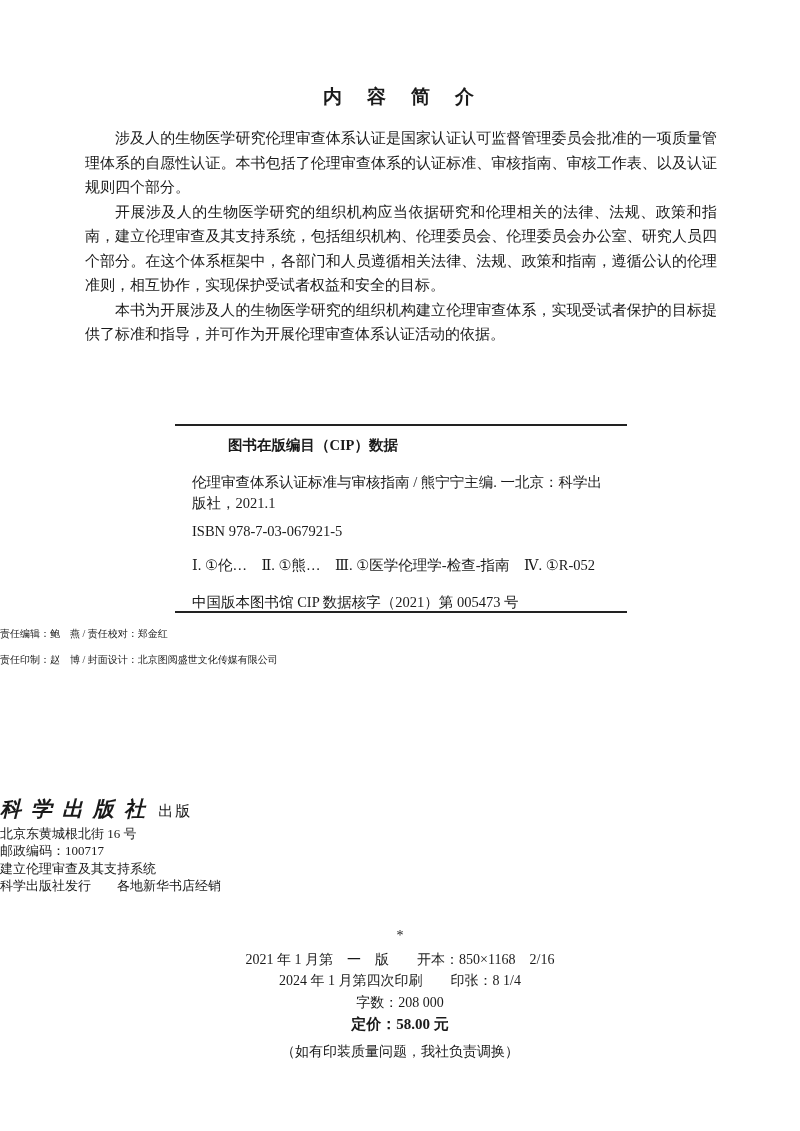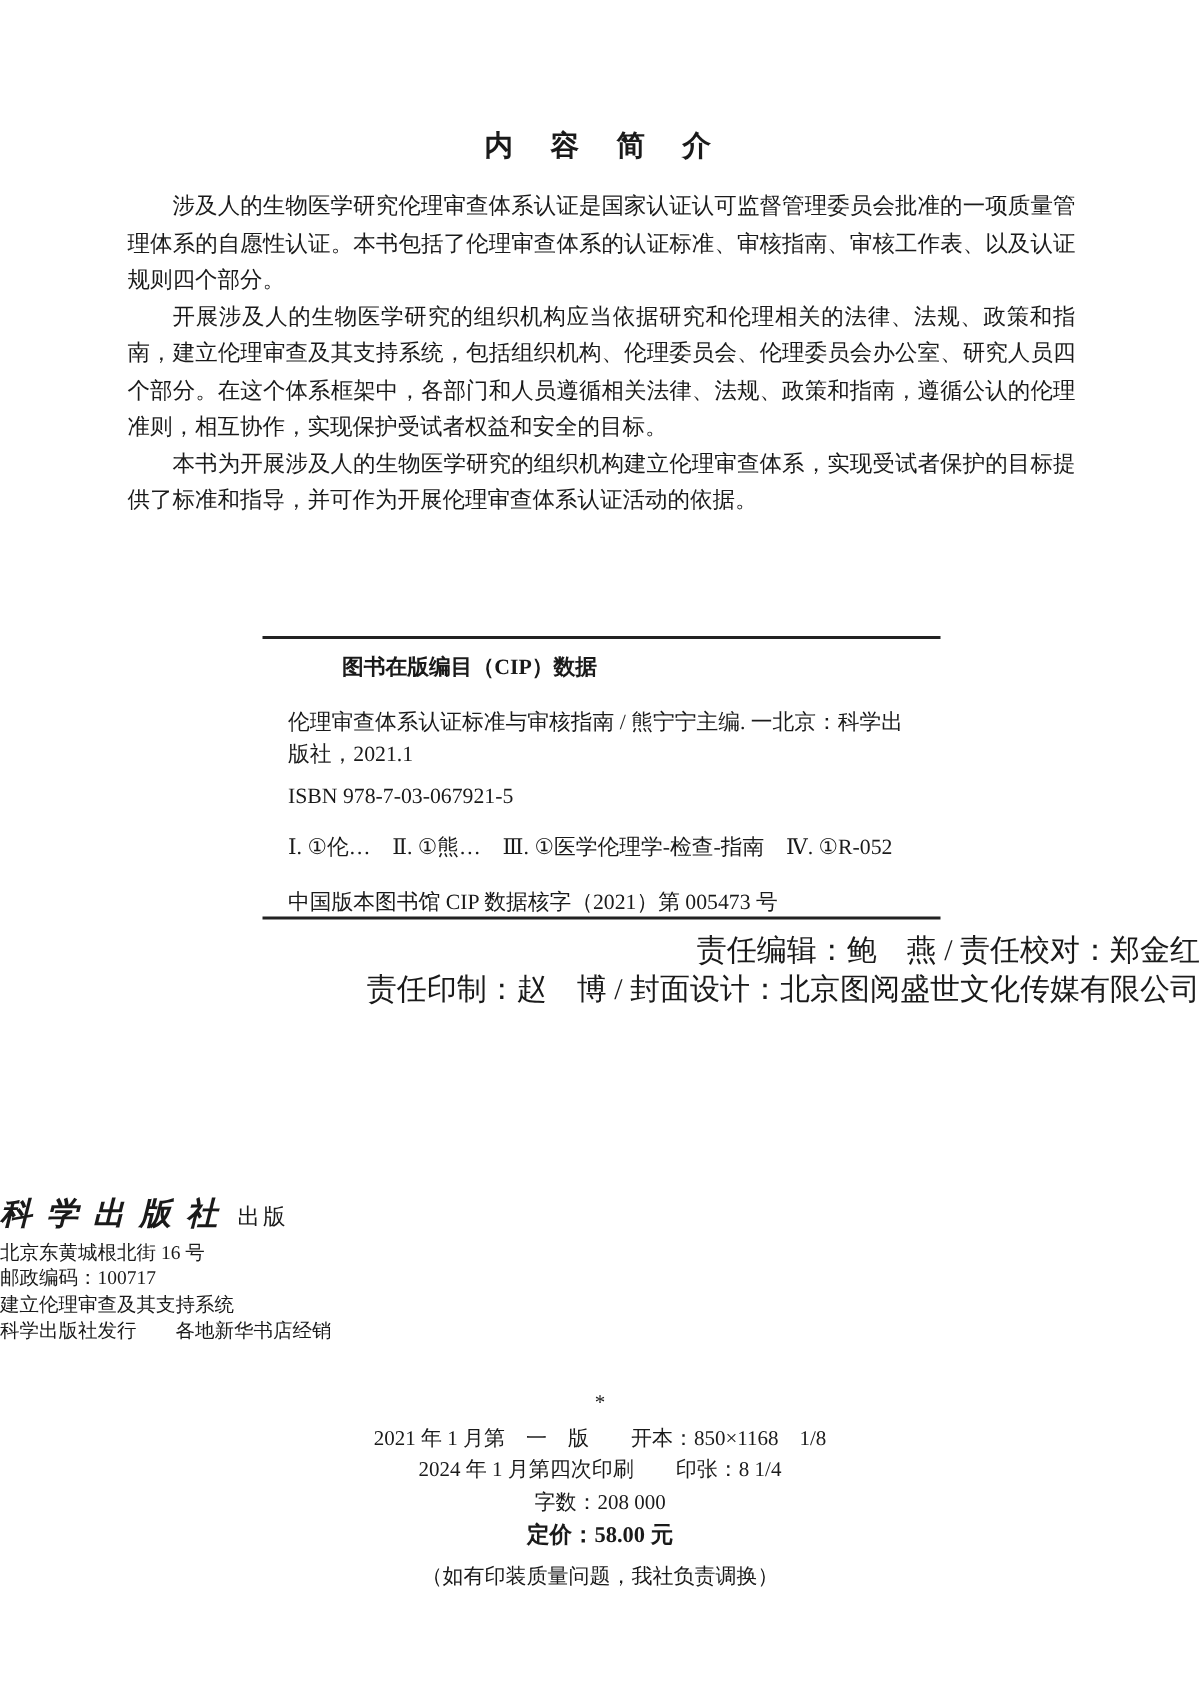--- a/index.html
+++ b/index.html
@@ -42,22 +42,22 @@
   }
   .cip-heading { font-weight: bold; margin-bottom: 16px; margin-left: 36px; }
   .cip-line { margin-bottom: 11px; }
   .cip-title-line { margin-bottom: 7px; }
   .cip-isbn { margin-bottom: 13px; font-family: "Liberation Serif", serif; }
   .cip-class { margin-bottom: 16px; }
 
   .credits {
     position: absolute;
     top: 621px; left: 0; right: 0;
-    text-align: right;
-    font-size: 20px;
+    text-align: left;
+    font-size: 10px;
     line-height: 26px;
   }
 
   .publisher {
     position: absolute;
     top: 801px; left: 0; right: 0;
     text-align: left;
     font-size: 13px;
     line-height: 17.5px;
   }
@@ -113,20 +113,20 @@
       <span class="pub-suffix">出版</span>
     </p>
     <p>北京东黄城根北街 16 号</p>
     <p>邮政编码：100717</p>
     <p>建立伦理审查及其支持系统</p>
     <p>科学出版社发行　　各地新华书店经销</p>
   </div>
 
   <div class="colophon">
     <p class="star">*</p>
-    <p>2021 年 1 月第　一　版　　开本：850×1168　1/8</p>
+    <p>2021 年 1 月第　一　版　　开本：850×1168　2/16</p>
     <p>2024 年 1 月第四次印刷　　印张：8 1/4</p>
     <p>字数：208 000</p>
     <p class="price">定价：58.00 元</p>
     <p class="note">（如有印装质量问题，我社负责调换）</p>
   </div>
 
 </div>
 
 </body></html>

